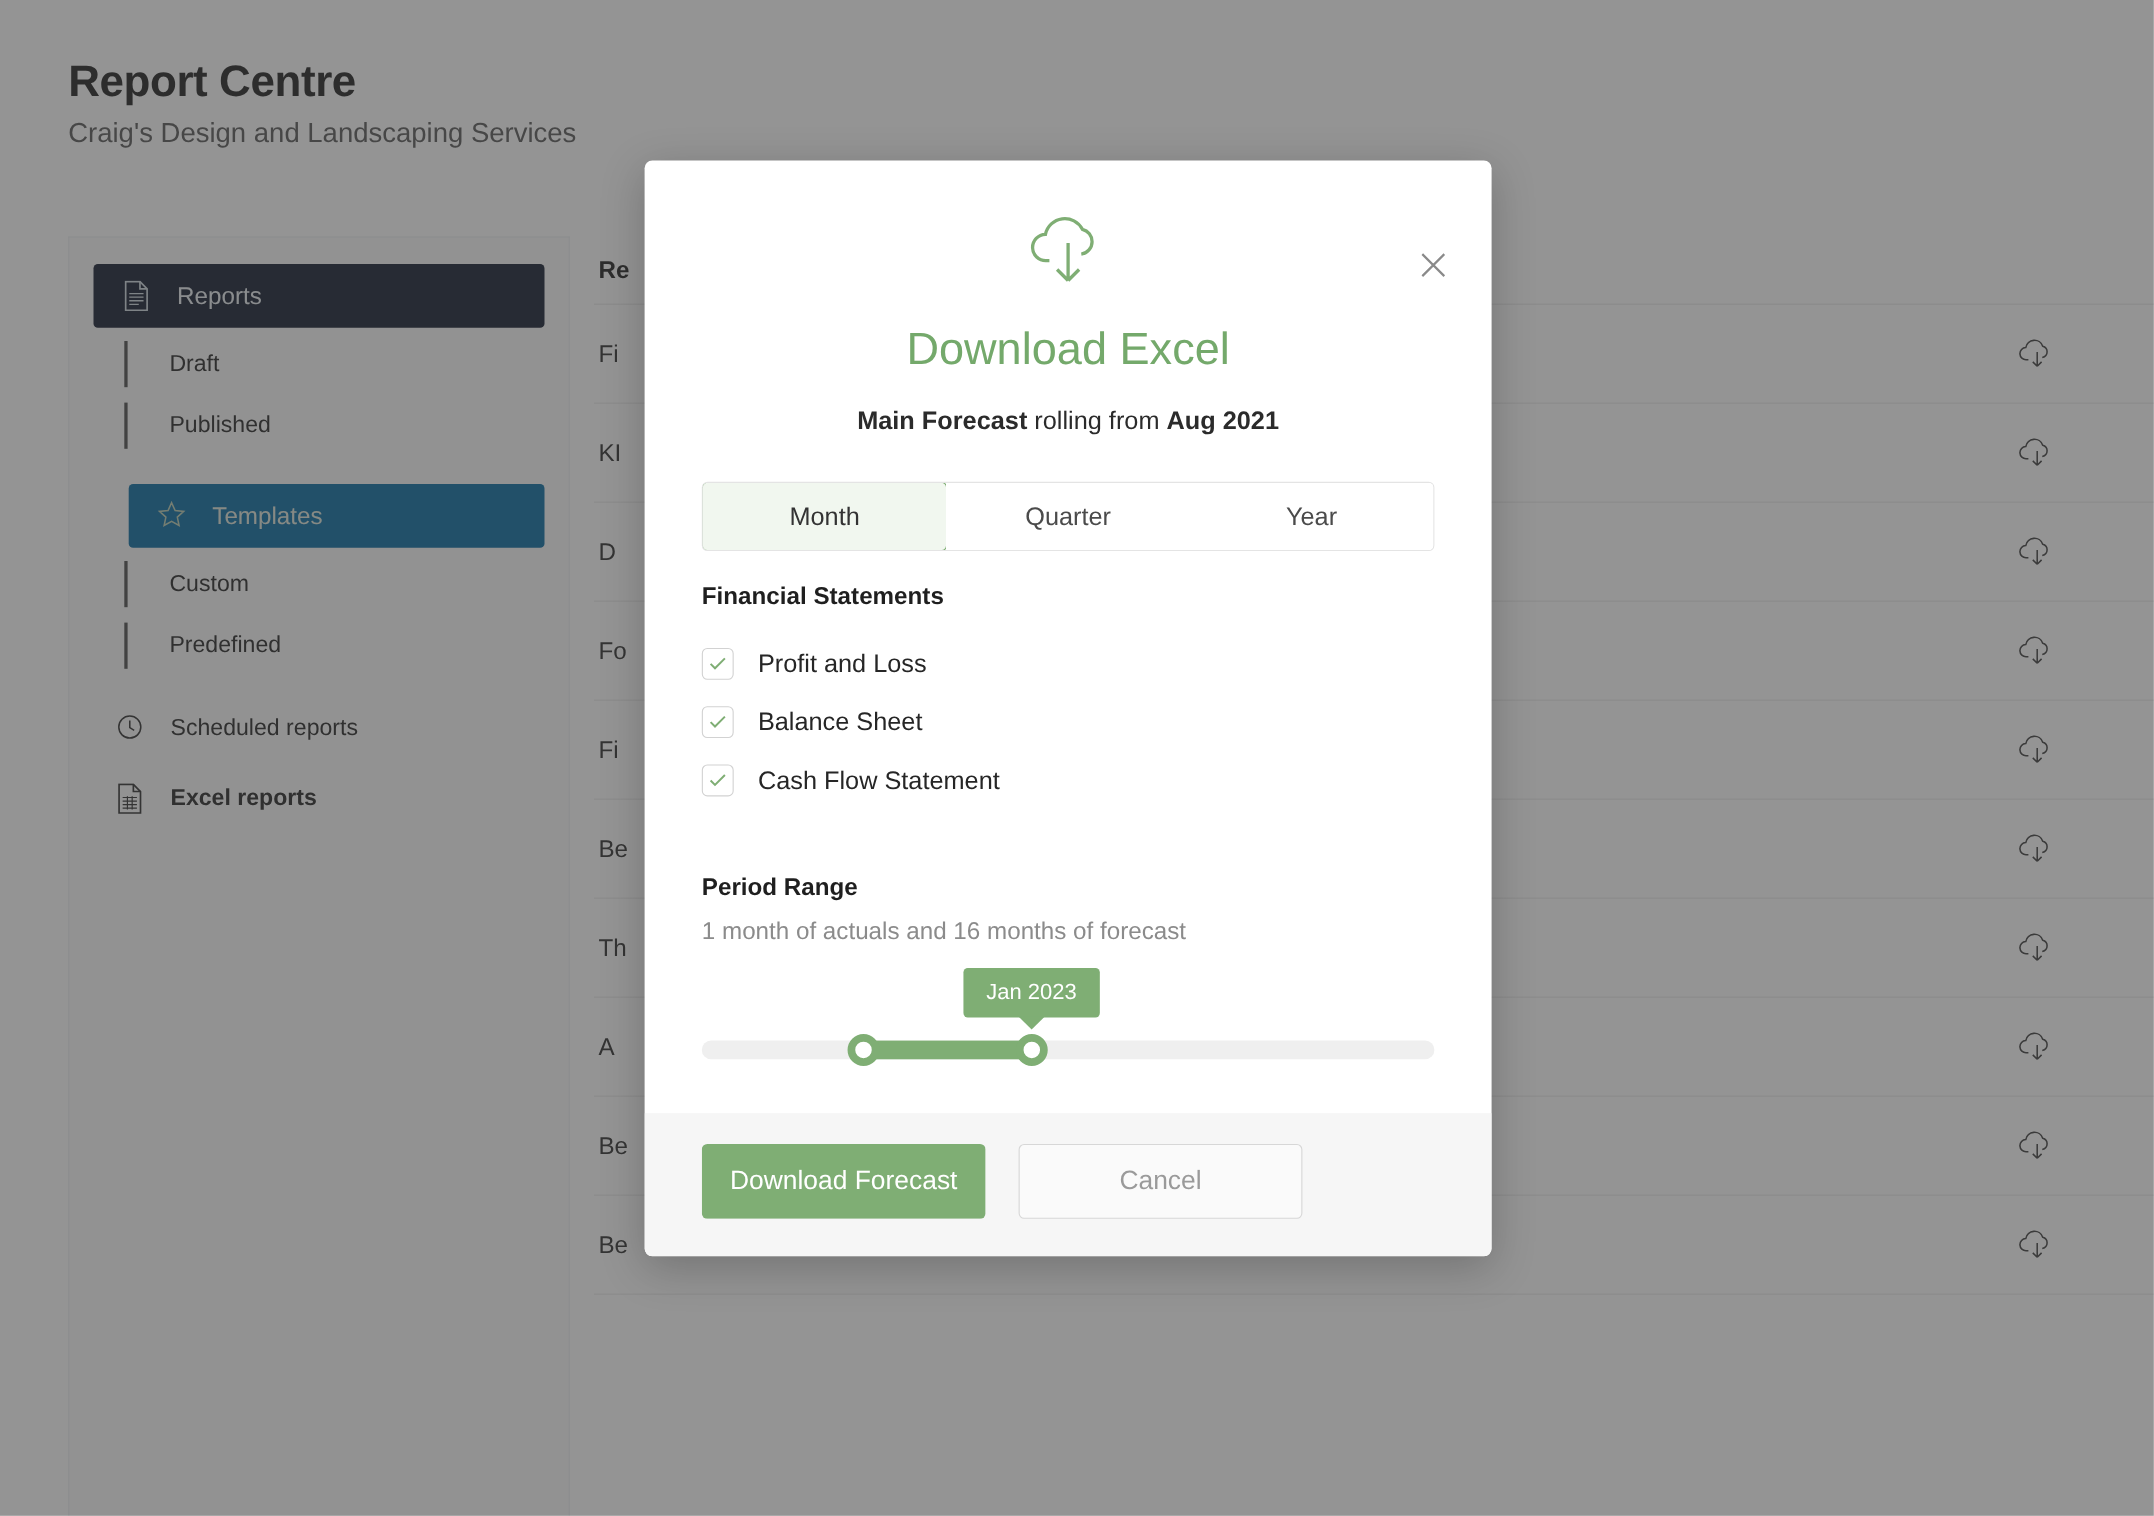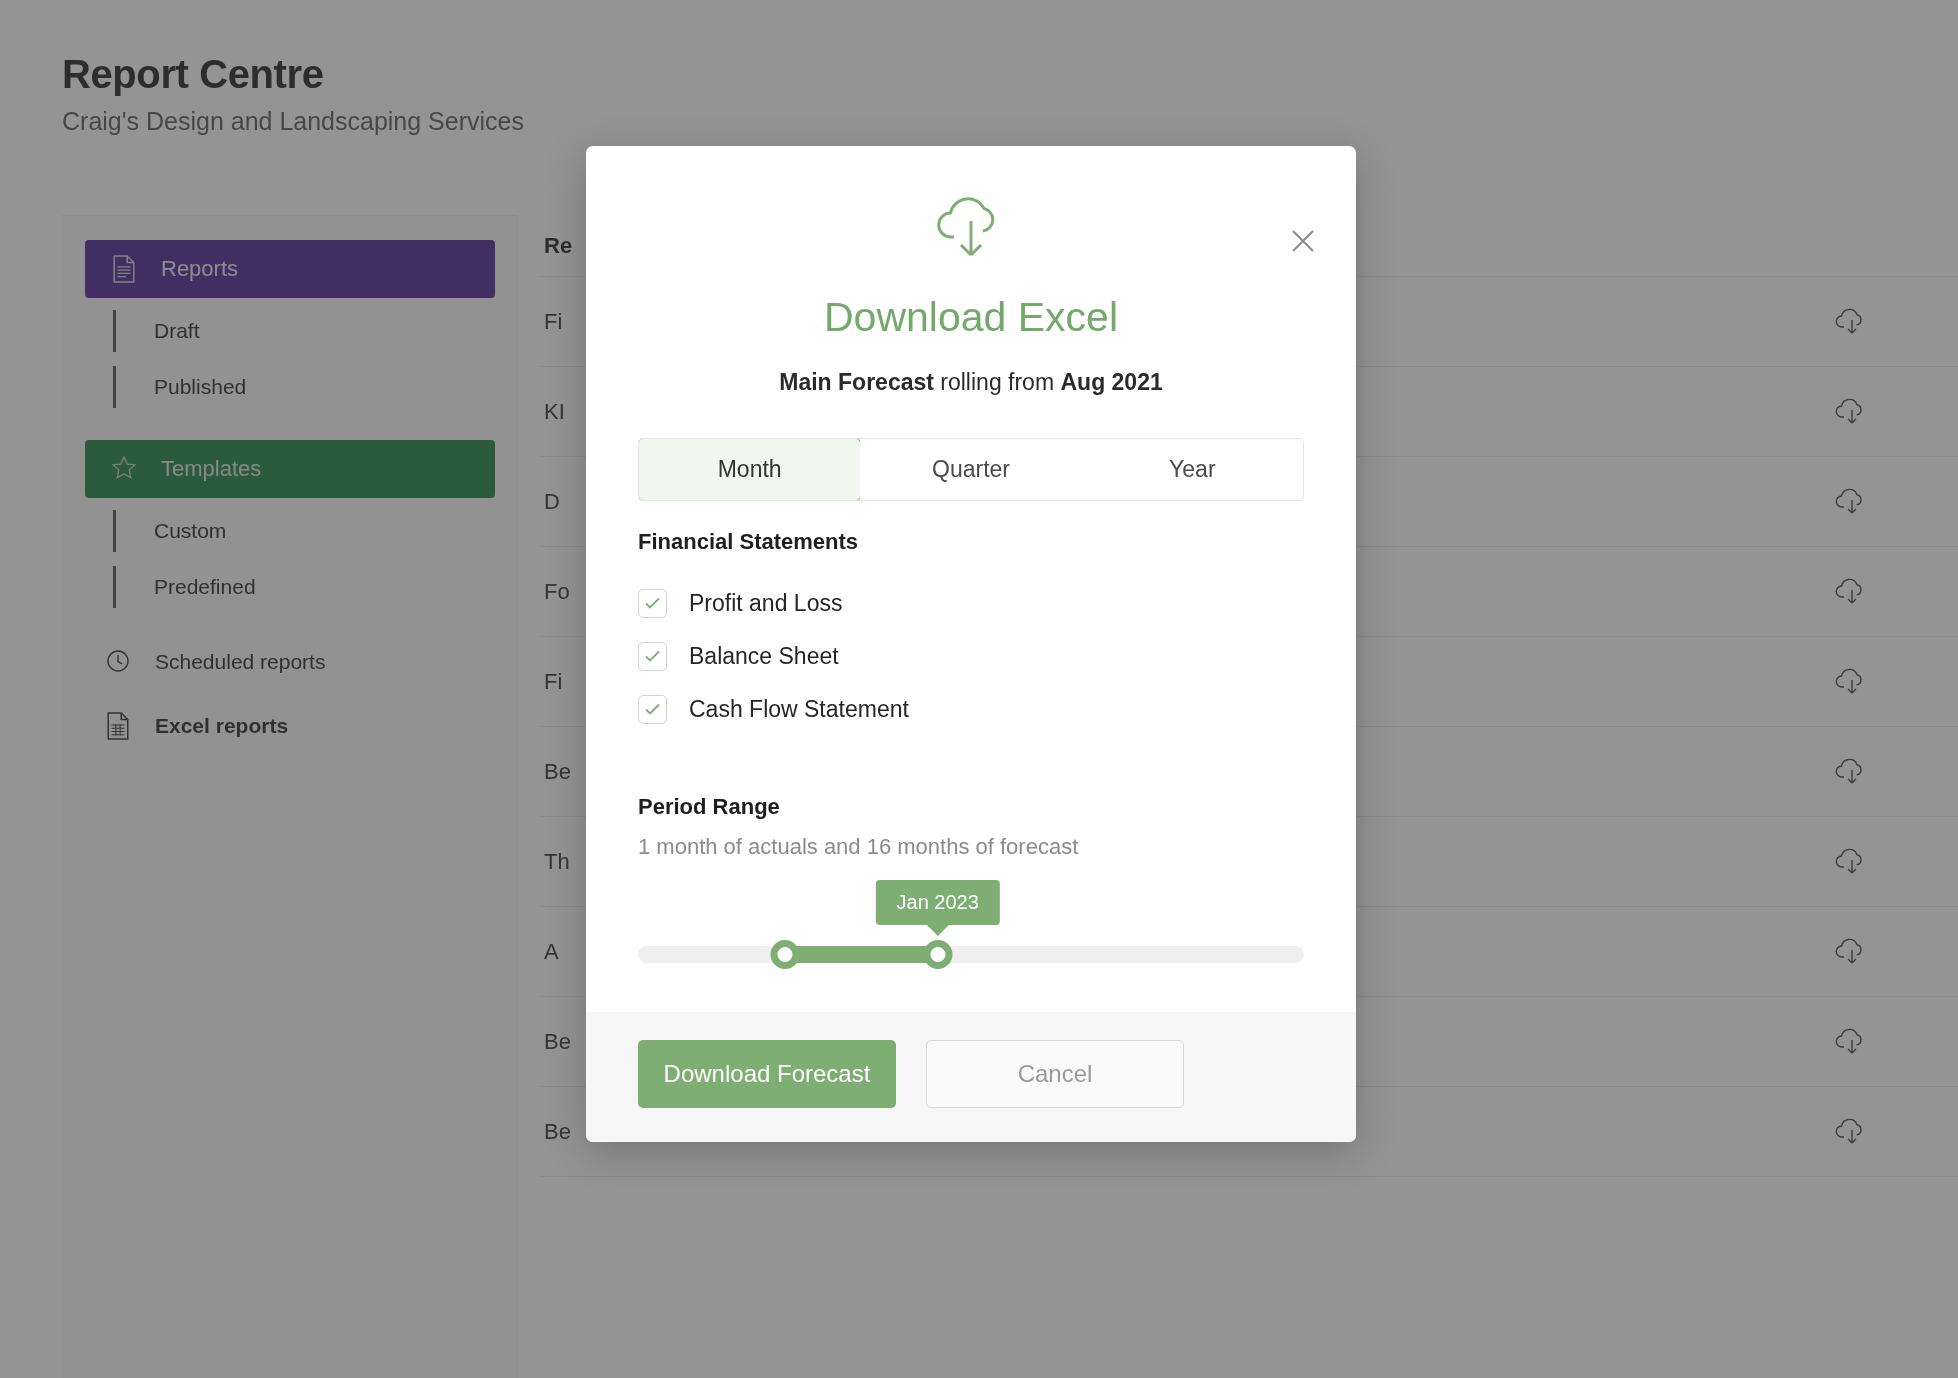--- a/index.html
+++ b/index.html
@@ -52,22 +52,22 @@
 
   .nav-pill {
     display: flex;
     align-items: center;
     height: 58px;
     border-radius: 4px;
     padding-left: 26px;
     gap: 24px;
     margin-bottom: 6px;
   }
-  .nav-pill.blue { background: #4c1d95; }
-  .nav-pill.green { background: #15803d; }
+  .nav-pill.blue { background: #0f172a; }
+  .nav-pill.green { background: #0369a1; margin-left: 32px; }
   .nav-pill .nav-label {
     font-size: 22px;
     color: #e8eef2;
   }
   .nav-pill.green .nav-label { color: #dfe7dc; }
   .nav-icon { width: 26px; height: 28px; display: block; flex: none; }
 
   .nav-sub {
     display: flex;
     align-items: center;

